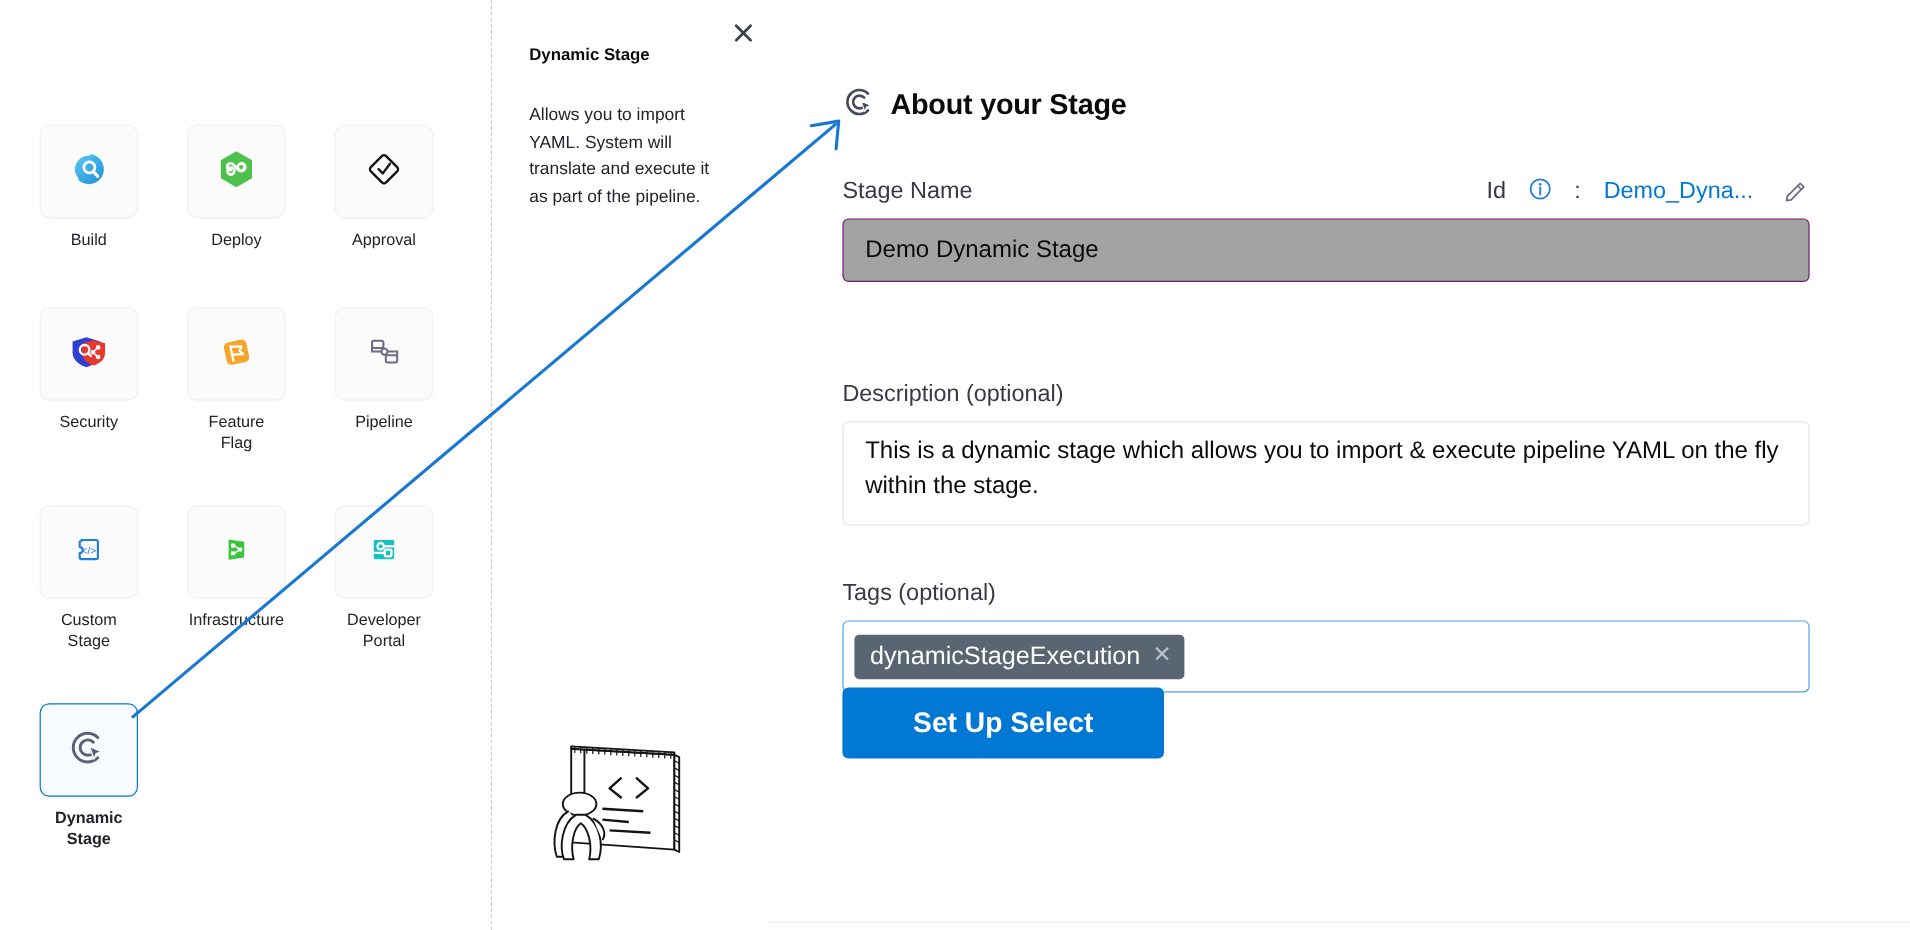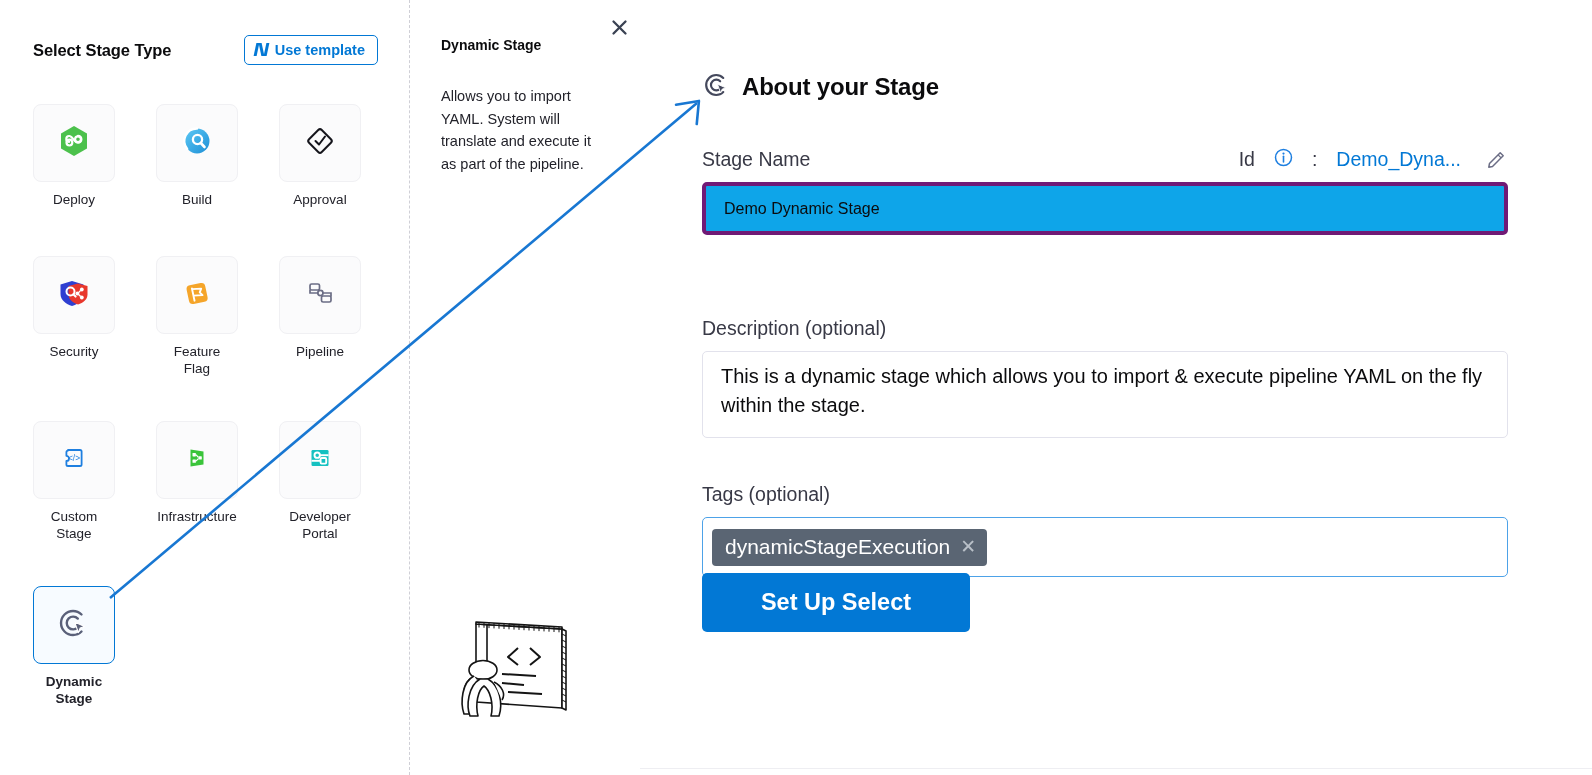--- a/index.html
+++ b/index.html
@@ -204,25 +204,25 @@
     overflow: hidden;
     white-space: nowrap;
   }
   .info-icon { display: inline-flex; }
   #edit-pencil { margin-left: 6px; cursor: pointer; display: inline-flex; }
 
   .text-input {
     margin-top: 8px;
     width: 806px;
     height: 53px;
-    border: 4px solid #701a75;
+    border: 1px solid #701a75;
     border-radius: 5px;
-    background: #0ea5e9;
+    background: #a3a3a3;
     font-family: "Liberation Sans", sans-serif;
-    font-size: 16px;
+    font-size: 20px;
     color: #0b0b0d;
     padding: 0 18px;
     outline: none;
   }
   #desc-row { top: 313px; }
   .text-area {
     margin-top: 8px;
     width: 806px;
     height: 87px;
     border: 1px solid #e2e2ec;
@@ -295,66 +295,55 @@
     pointer-events: none;
   }
 </style>
 </head>
 <body>
 
 <div id="root">
 
   <div id="left-panel">
 
-    <div id="left-header">
-      <div id="panel-title">Select Stage Type</div>
-      <div id="use-template-btn">
-        <span class="tmpl-icon">
-            <i></i>
-            <i></i>
-            <i></i>
-          </span>
-        <span class="tmpl-label">Use template</span>
-      </div>
-    </div>
 
     <div id="stage-grid">
-
-      <div class="stage-cell">
-        <div class="stage-card">
-          <span>
-            <svg width="36" height="36" viewBox="0 0 36 36">
-              <polygon points="18,3 31,10.5 31,25.5 18,33 5,25.5 5,10.5" fill="#4cc14c"></polygon>
-              <path d="M13.2 18.8c-1.6 0-2.9-1.3-2.9-2.9s1.3-2.9 2.9-2.9c1.0 0 1.8 0.5 2.4 1.2l3.4 3.9c0.8 0.9 1.8 1.5 3.0 1.5 1.9 0 3.4-1.5 3.4-3.4s-1.5-3.4-3.4-3.4" fill="none" stroke="#ffffff" stroke-width="2.2" stroke-linecap="round"></path>
-              <circle cx="22" cy="16.2" r="2.9" fill="none" stroke="#ffffff" stroke-width="2.2"></circle>
-              <circle cx="13.4" cy="19.6" r="2.9" fill="none" stroke="#ffffff" stroke-width="2.2"></circle>
-            </svg>
-          </span>
-        </div>
-        <div class="stage-label">Deploy</div>
-      </div>
 
       <div class="stage-cell">
         <div class="stage-card">
           <span>
             <svg width="34" height="34" viewBox="0 0 34 34">
               <defs>
                 <linearGradient id="bgrad" x1="0" y1="0" x2="1" y2="1">
                   <stop offset="0%" stop-color="#5ec9f5"></stop>
                     <stop offset="100%" stop-color="#1d8fd6"></stop>
                 </linearGradient>
               </defs>
               <circle cx="17" cy="17" r="12.5" fill="url(#bgrad)"></circle>
               <path d="M17 4.5 A12.5 12.5 0 0 0 7.2 25" fill="none" stroke="#ffffff" stroke-width="2.4" stroke-linecap="round"></path>
               <circle cx="17.5" cy="15.5" r="4.6" fill="none" stroke="#ffffff" stroke-width="2.3"></circle>
               <line x1="20.8" y1="19" x2="24.5" y2="23" stroke="#ffffff" stroke-width="2.6" stroke-linecap="round"></line>
             </svg>
           </span>
         </div>
         <div class="stage-label">Build</div>
+      </div>
+
+      <div class="stage-cell">
+        <div class="stage-card">
+          <span>
+            <svg width="36" height="36" viewBox="0 0 36 36">
+              <polygon points="18,3 31,10.5 31,25.5 18,33 5,25.5 5,10.5" fill="#4cc14c"></polygon>
+              <path d="M13.2 18.8c-1.6 0-2.9-1.3-2.9-2.9s1.3-2.9 2.9-2.9c1.0 0 1.8 0.5 2.4 1.2l3.4 3.9c0.8 0.9 1.8 1.5 3.0 1.5 1.9 0 3.4-1.5 3.4-3.4s-1.5-3.4-3.4-3.4" fill="none" stroke="#ffffff" stroke-width="2.2" stroke-linecap="round"></path>
+              <circle cx="22" cy="16.2" r="2.9" fill="none" stroke="#ffffff" stroke-width="2.2"></circle>
+              <circle cx="13.4" cy="19.6" r="2.9" fill="none" stroke="#ffffff" stroke-width="2.2"></circle>
+            </svg>
+          </span>
+        </div>
+        <div class="stage-label">Deploy</div>
       </div>
 
       <div class="stage-cell">
         <div class="stage-card">
           <span>
             <svg width="34" height="34" viewBox="0 0 34 34">
               <rect x="8" y="8" width="18" height="18" rx="2.5" transform="rotate(45 17 17)" fill="none" stroke="#15151c" stroke-width="2"></rect>
               <polyline points="12.5,17 16,20.5 22,12.5" fill="none" stroke="#15151c" stroke-width="2" stroke-linecap="round" stroke-linejoin="round"></polyline>
             </svg>
           </span>

